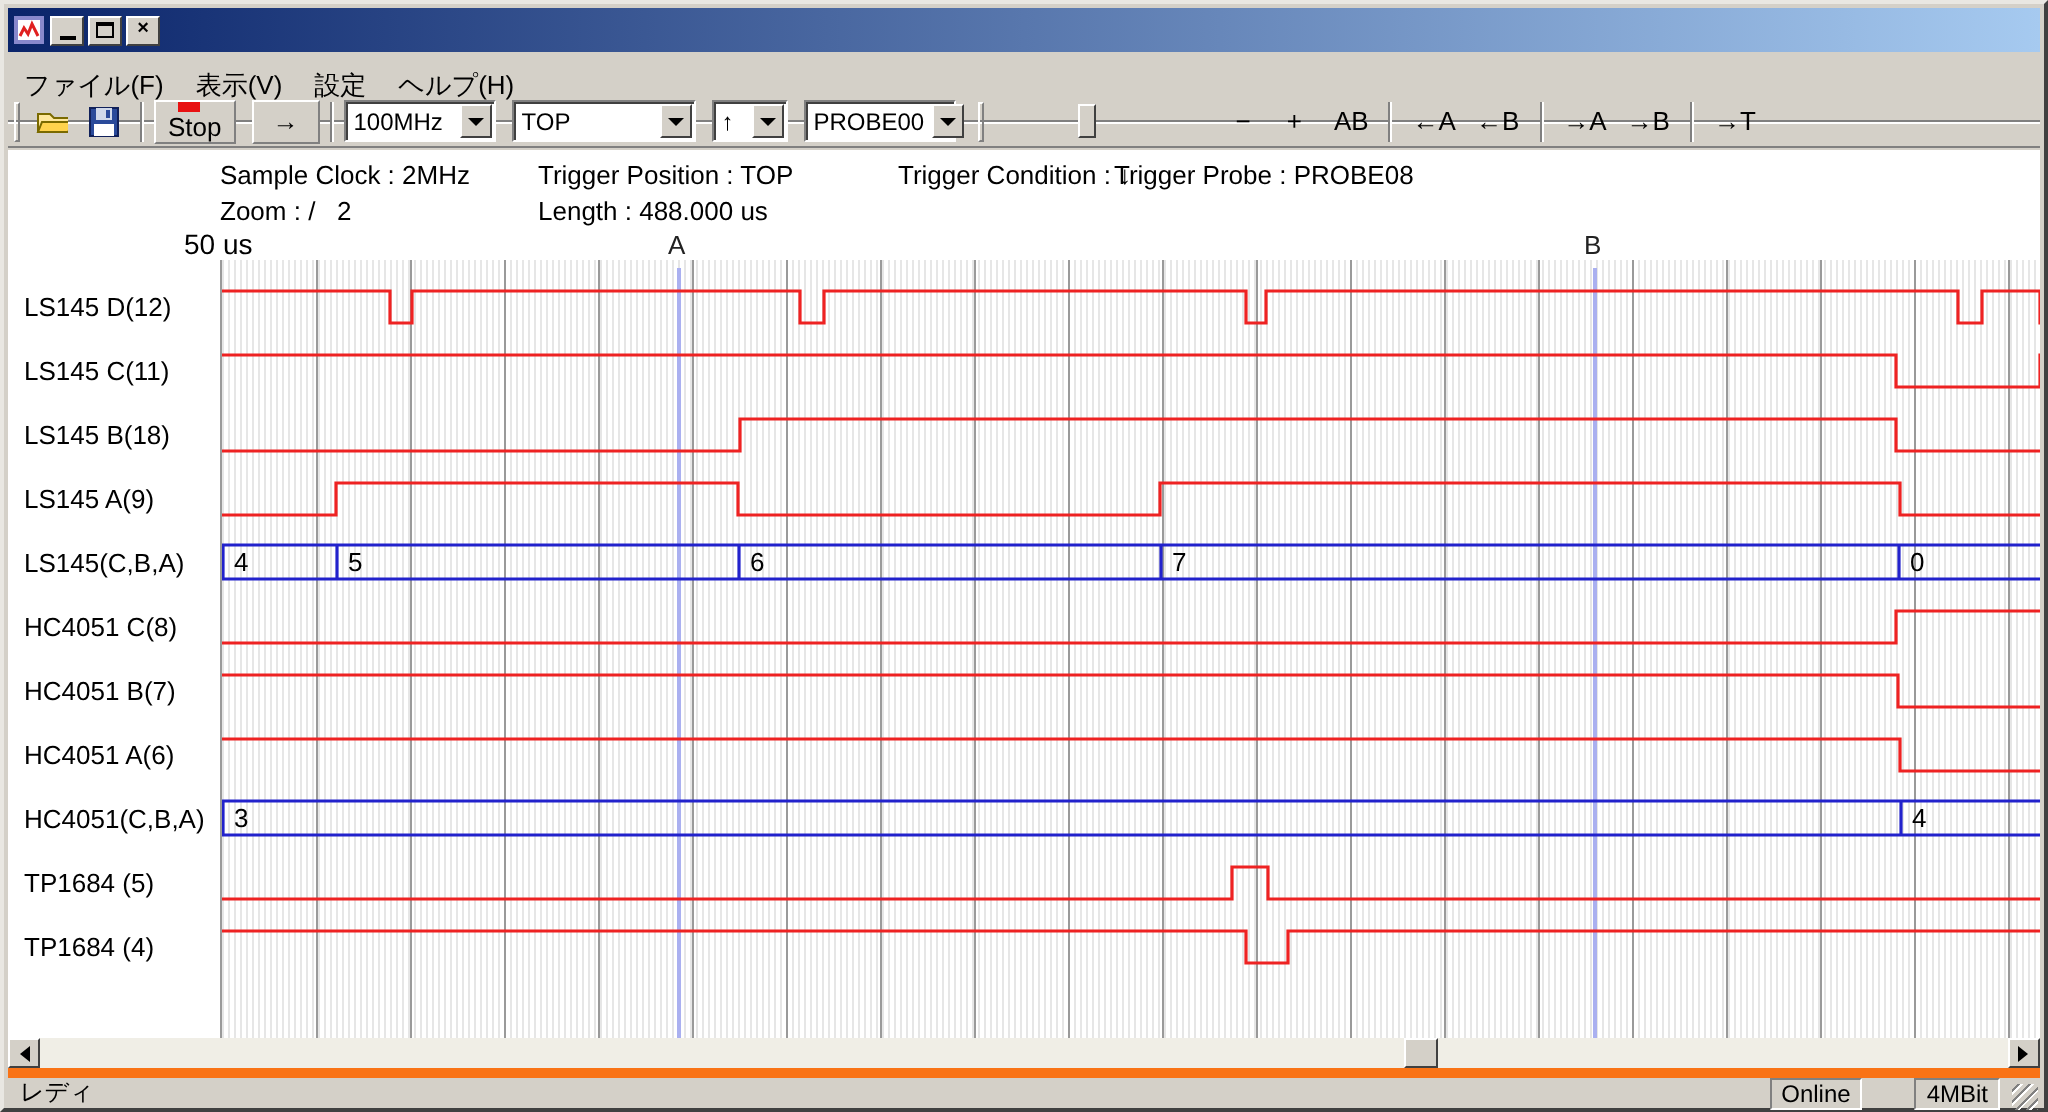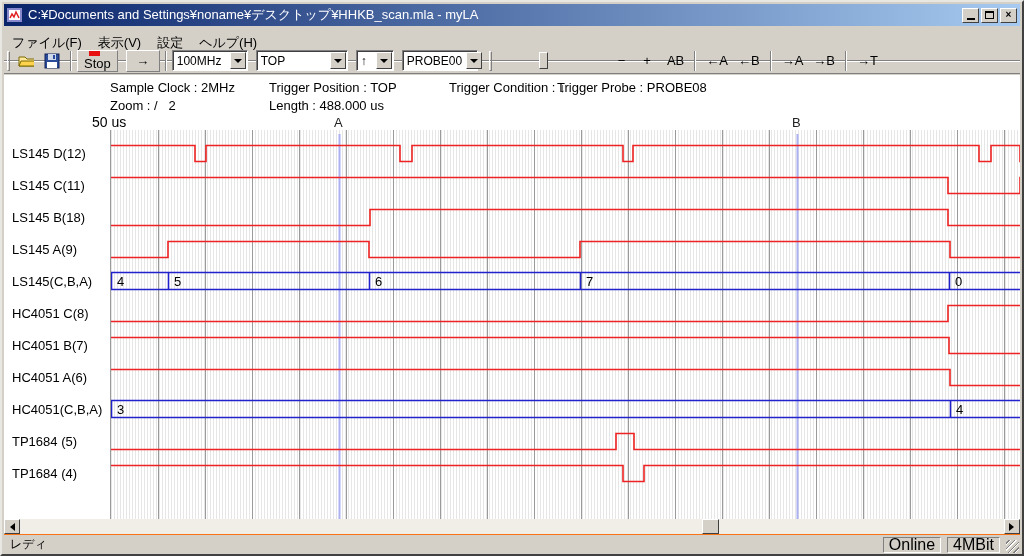--- a/index.html
+++ b/index.html
@@ -98,45 +98,44 @@
   .arr.left { border-right:5px solid #000; margin-left:-3px; }
   .arr.right { border-left:5px solid #000; margin-right:-3px; }
   #hscroll .track { flex:1; position:relative; }
   #hscroll .thumb {
     position:absolute; left:682px; top:0; width:17px; height:15px; background:#d4d0c8;
     border:1px solid; border-color:#fff #404040 #404040 #fff;
   }
   
   #statusbar {
     position:absolute; left:2px; top:532px; width:1016px; height:20px;
-    background:#d4d0c8; border-top:1px solid #f97316; font-size:12px; color:#000;
+    background:#d4d0c8; border-top:5px solid #f97316; font-size:12px; color:#000;
     display:flex; align-items:center;justify-content:space-between;
   }
   #status-ready { padding-left:6px; flex:1; }
   .spanel {
     height:16px; padding:0 5px; margin-right:6px; display:flex; align-items:center;
-    border:1px solid; border-color:#808080 #fff #fff #808080; font-size:16px;
+    border:1px solid; border-color:#808080 #fff #fff #808080; font-size:12px;margin-left:20px;
   }
   #resize-grip {
     width:13px; height:13px; margin:3px 1px 0 0;
     background:repeating-linear-gradient(135deg,transparent 0,transparent 2px,#808080 2px,#808080 3px,#fff 3px,#fff 4px);
   }
 </style>
 </head>
 <body>
 
 <div id="window">
 
   <div id="titlebar">
     <svg width="16" height="16">
       <rect x="0" y="1" width="15" height="14" fill="#8888cc"></rect>
       <rect x="2" y="3" width="11" height="10" fill="#fff"></rect>
       <path d="M3 11 L5 7 L7 10 L9 5 L12 11" stroke="#e02020" fill="none" stroke-width="1.5"></path>
     </svg>
-    <span id="title-text">C:¥Documents and Settings¥noname¥デスクトップ¥HHKB_scan.mla - myLA</span>
     <span class="winbtn">
         <span class="minbar"></span>
       </span>
     <span class="winbtn">
         <span class="maxbox"></span>
       </span>
     <span class="winbtn">
         <span>×</span>
       </span>
   </div>

